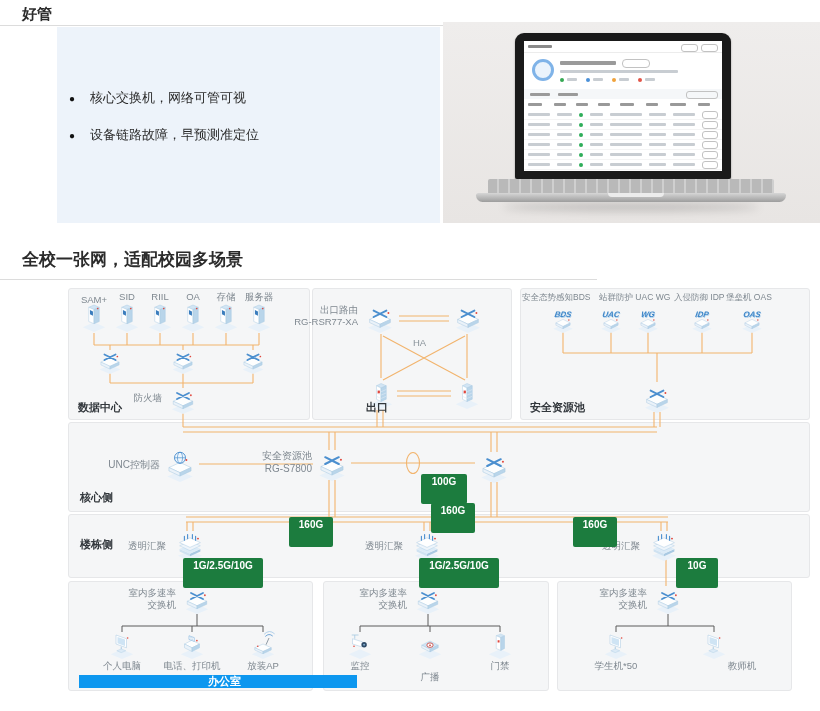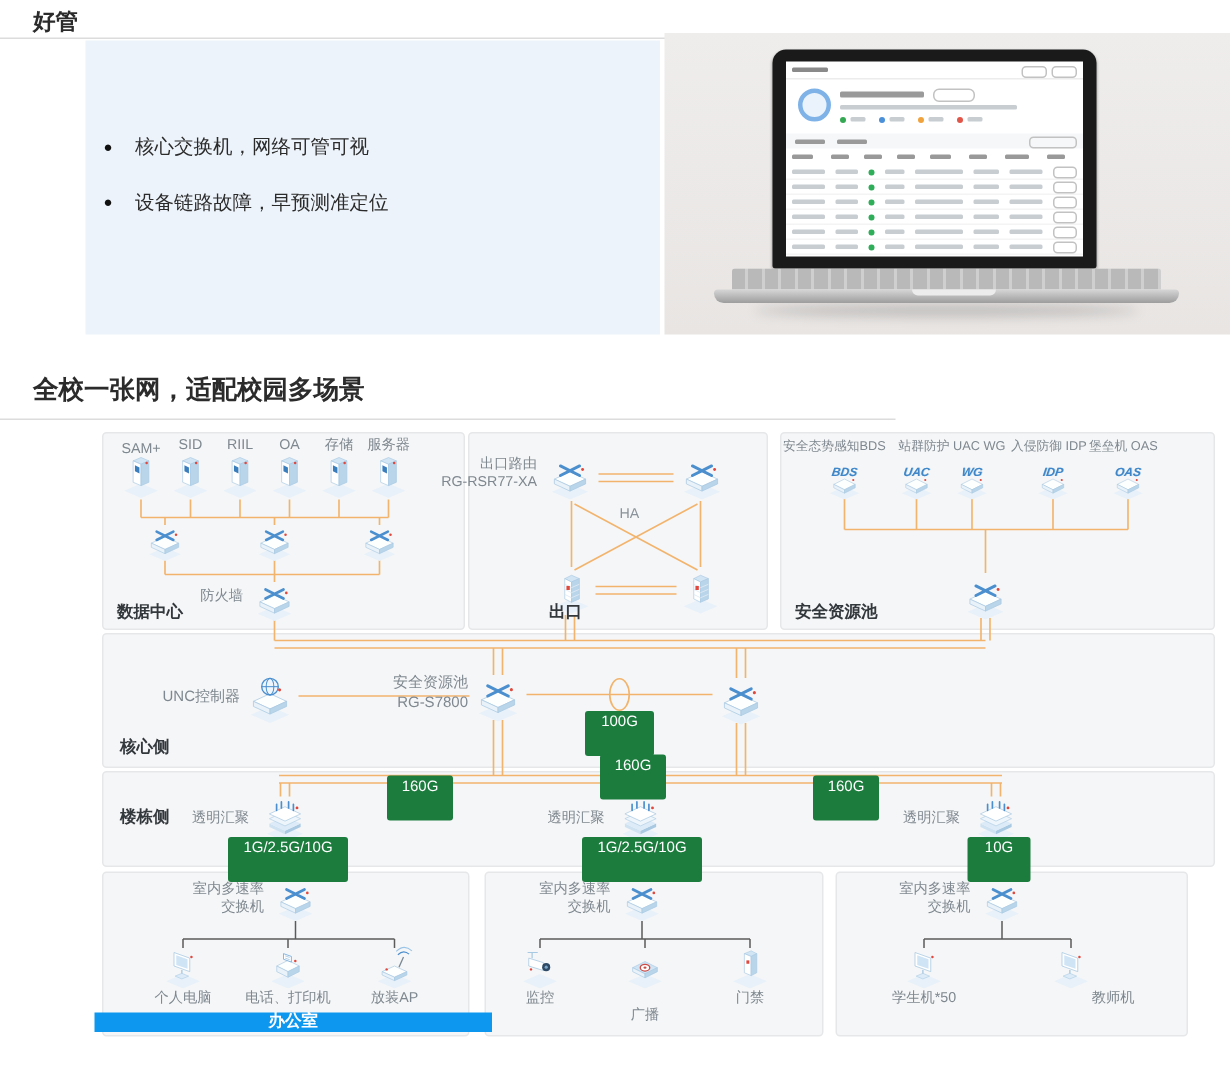--- a/index.html
+++ b/index.html
@@ -31,22 +31,22 @@
   .lnotch{position:absolute;left:132px;top:0;width:56px;height:4px;background:#ececec;border-radius:0 0 4px 4px;}
   .lshadow{position:absolute;left:60px;top:181px;width:256px;height:8px;border-radius:50%;
            background:rgba(0,0,0,.18);filter:blur(4px);}
   
   .bx{position:absolute;background:#f5f6f7;border:1px solid #e6e7e9;border-radius:3px;z-index:1;}
   #wires{position:absolute;left:0;top:0;z-index:2;pointer-events:none;}
   .lbl{position:absolute;font-size:9.5px;color:#7f8890;line-height:1.25;white-space:nowrap;z-index:5;}
   .lbl.c{text-align:center;white-space:normal;}
   .lbl.r{text-align:right;white-space:normal;}
   .corner{position:absolute;font-size:11px;font-weight:bold;color:#33383d;z-index:5;}
-  .badge{position:absolute;background:#1c7c3e;color:#fff;font-weight:normal;font-size:10px;
-         text-align:center;height:30px;line-height:15px;border-radius:2px;z-index:6;}
+  .badge{position:absolute;background:#1c7c3e;color:#fff;font-weight:bold;font-size:10px;
+         text-align:center;height:30px;line-height:15px;border-radius:2px;z-index:6;margin-left:31px;}
   .bar{position:absolute;height:13px;background:#0d97ef;color:#fff;font-size:11px;font-weight:bold;
        text-align:center;line-height:13px;z-index:5;}
   .dev{position:absolute;z-index:4;}
   .dev svg{width:100%;height:100%;display:block;}
   .sec-txt{position:absolute;z-index:5;width:30px;font-size:8px;font-weight:bold;font-style:italic;
            color:#3f87c9;text-align:center;transform:skewX(-8deg);text-shadow:.6px .6px 0 #b7d4ec;}
 </style>
 </head>
 <body>
 
@@ -562,21 +562,21 @@
         <polygon points="20,30 31,25 31,28 20,33" fill="#b9d5ea" stroke="#a8c9e2" stroke-width="0.6"></polygon>
         <path d="M24,21 L28,12" stroke="#7a8894" stroke-width="1.1"></path>
         <path d="M23,10 q5,-5 10,-0.5" stroke="#4b8fcf" stroke-width="1" fill="none"></path>
         <path d="M21.5,7 q7,-7 14,-0.5" stroke="#9cc4e6" stroke-width="1" fill="none"></path>
         <circle cx="13" cy="23" r="1.1" fill="#e0473d"></circle>
       </svg>
     </span>
   <span class="lbl c" style="left:84px;top:660px;width:76px;">个人电脑</span>
   <span class="lbl c" style="left:154px;top:660px;width:76px;">电话、打印机</span>
   <span class="lbl c" style="left:225px;top:660px;width:76px;">放装AP</span>
-  <div class="bar" style="left:63px;top:675px;width:265px;">办公室</div>
+  <div class="bar" style="left:79px;top:675px;width:265px;padding-left:13px;">办公室</div>
 
   <div class="lbl r" style="left:345px;top:587px;width:62px;">
     <div>室内多速率</div>
     <div>交换机</div>
   </div>
   <span class="dev" style="left:411px;top:584px;width:34px;height:30px;">
       <svg viewBox="0 0 40 40">
         <polygon points="20,27 35,33.5 20,40 5,33.5" fill="#e8f1f9"></polygon>
         <polygon points="20,17 33,23 20,29 7,23" fill="#fdfefe" stroke="#a8c9e2" stroke-width="0.6"></polygon>
         <polygon points="7,23 20,29 20,33 7,27" fill="#eaf2f9" stroke="#a8c9e2" stroke-width="0.6"></polygon>

